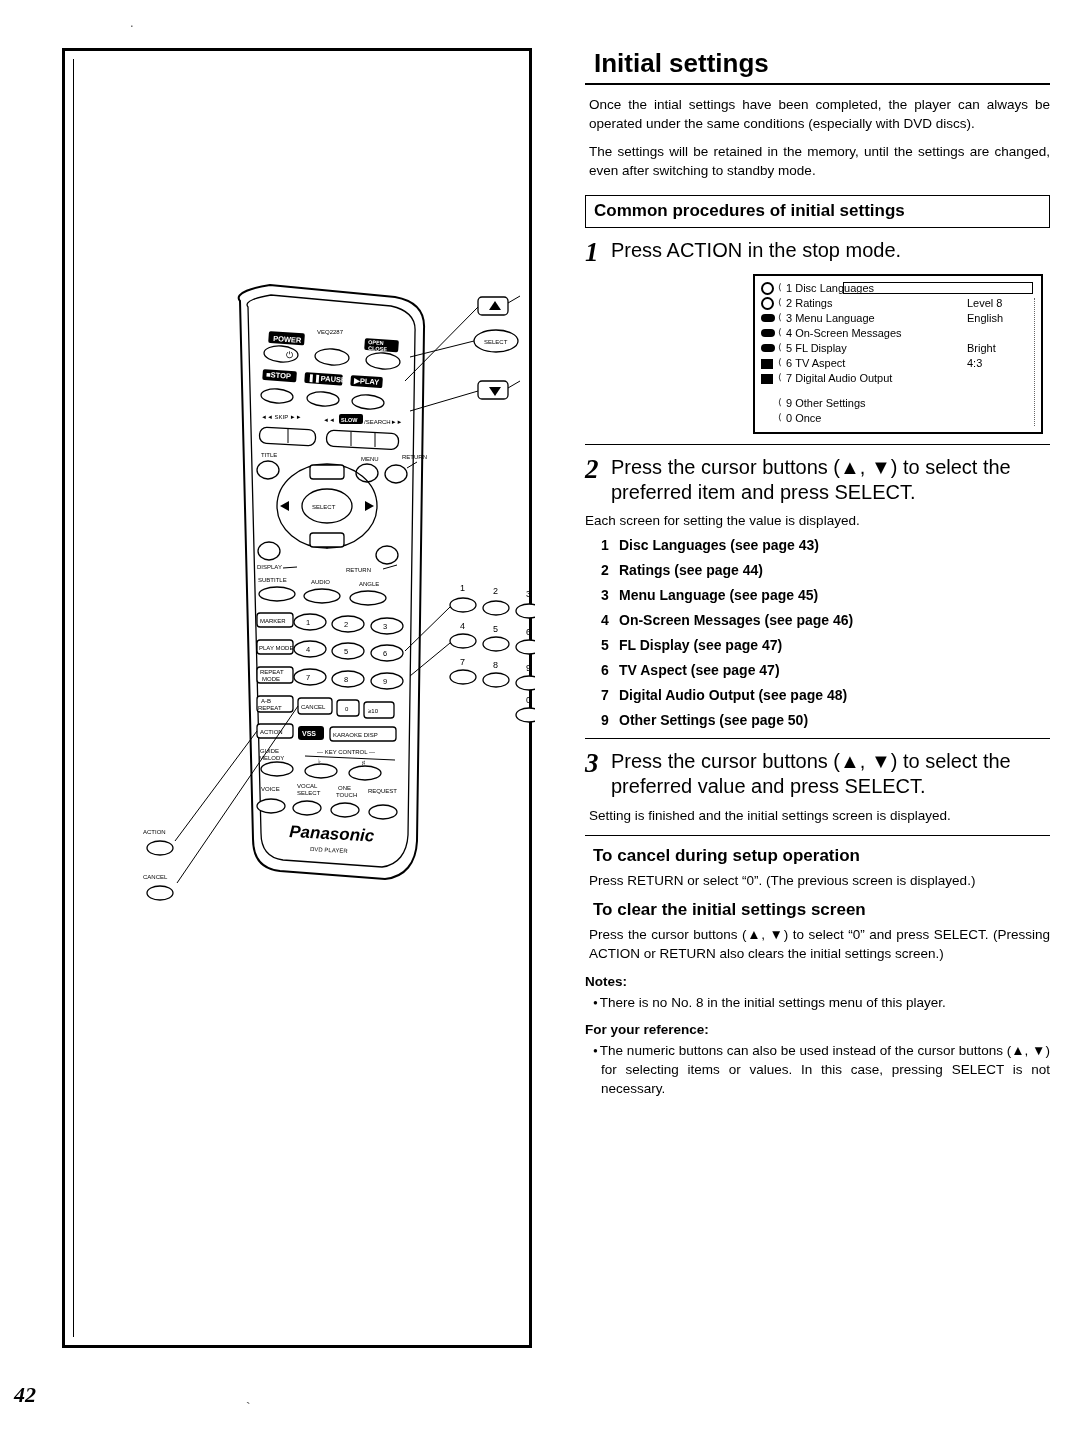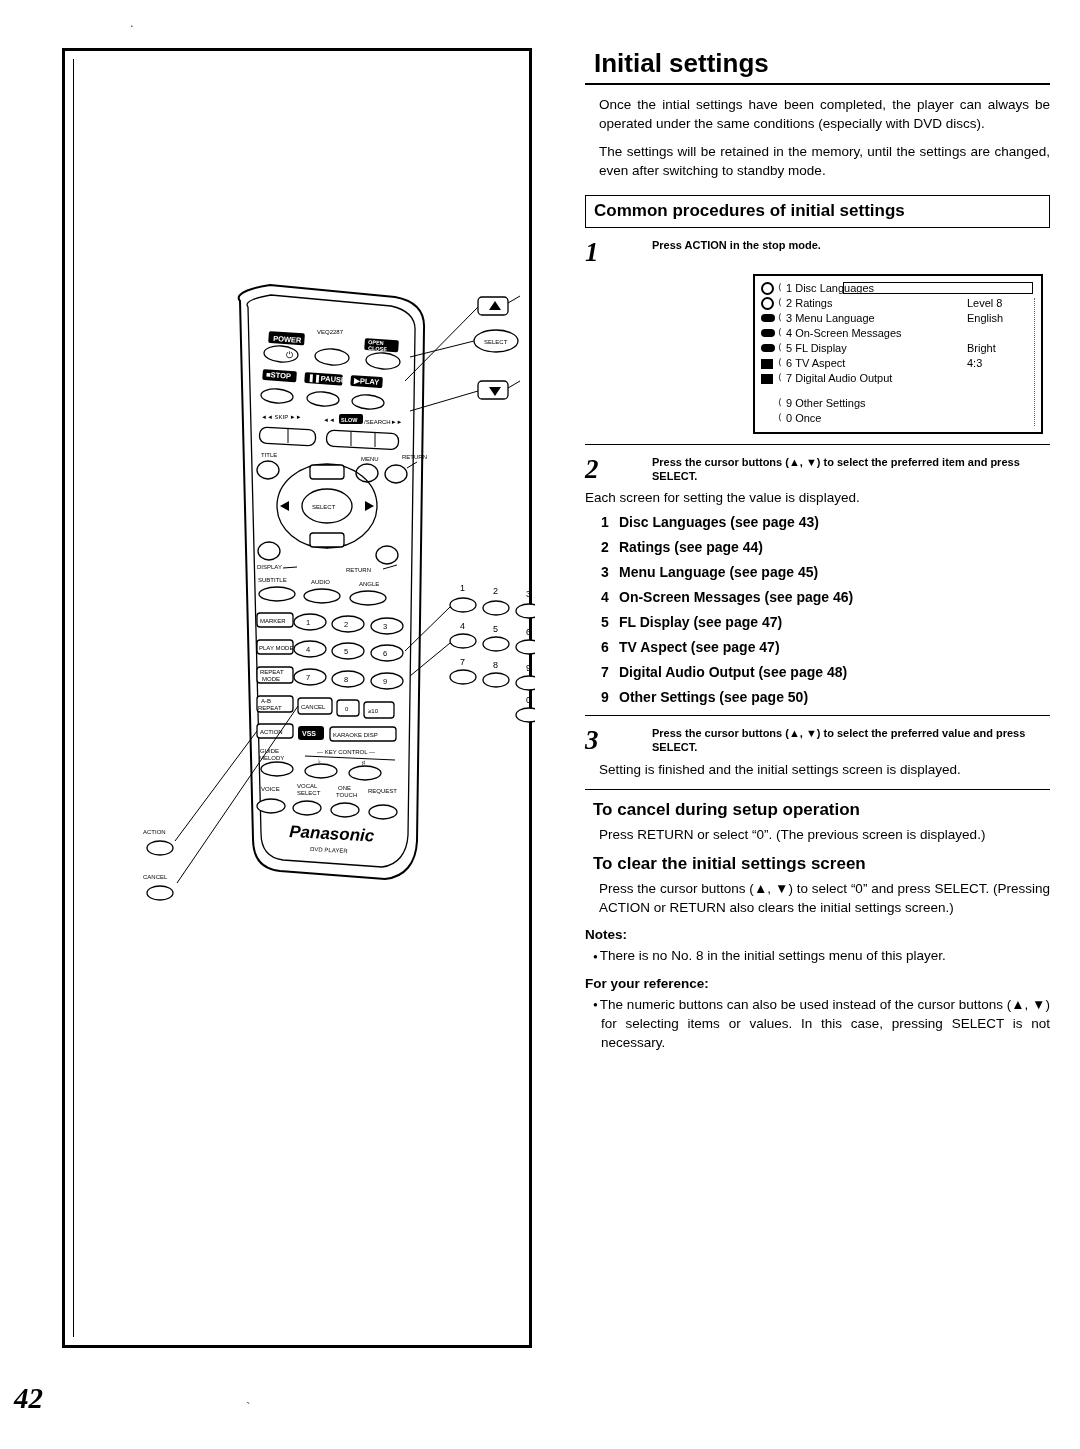--- a/index.html
+++ b/index.html
@@ -64,21 +64,21 @@
     margin: 4px 0 10px 0;
   }
   .rule-thin {
     border: none;
     border-top: 1px solid #000;
     margin: 10px 0 10px 0;
   }
   p.body {
     font-size: 13.5px;
     line-height: 1.42;
-    margin: 0 0 9px 14px;
+    margin: 0 0 9px 4px;
     text-align: justify;
   }
   .section-box {
     border: 1.5px solid #000;
     padding: 5px 4px 6px 8px;
     font-size: 17px;
     font-weight: bold;
     margin: 14px 0 10px 0;
   }
   .step {
@@ -90,25 +90,24 @@
     font-size: 27px;
     font-style: italic;
     font-weight: bold;
     font-family: "Liberation Serif", serif;
     line-height: 1;
     width: 26px;
     flex: 0 0 26px;
     padding-top: 1px;
   }
   .step-text {
-    font-size: 11px;
-    font-weight: bold;
+    font-size: 20px;
+    font-weight: normal;
     line-height: 1.28;
     flex: 1 1 auto;
-    margin-left: 41px;
   }
   .sub-note {
     font-size: 13.5px;
     line-height: 1.4;
     margin: 5px 0 7px 0;
   }
   ol.num-list {
     list-style: none;
     margin: 0 0 6px 0;
     padding: 0 0 0 16px;
@@ -225,21 +224,21 @@
     bottom: 6px;
     border-left: 1px dotted #666;
   }
   .osd-spacer { height: 10px; }
 
   
   .page-no {
     position: absolute;
     left: 14px;
     top: 1382px;
-    font-size: 29px;
+    font-size: 22px;
     font-style: italic;
     font-weight: bold;
     font-family: "Liberation Serif", serif;
   }
   .stray-mark {
     position: absolute;
     left: 130px;
     top: 15px;
     font-size: 13px;
     color: #555;

